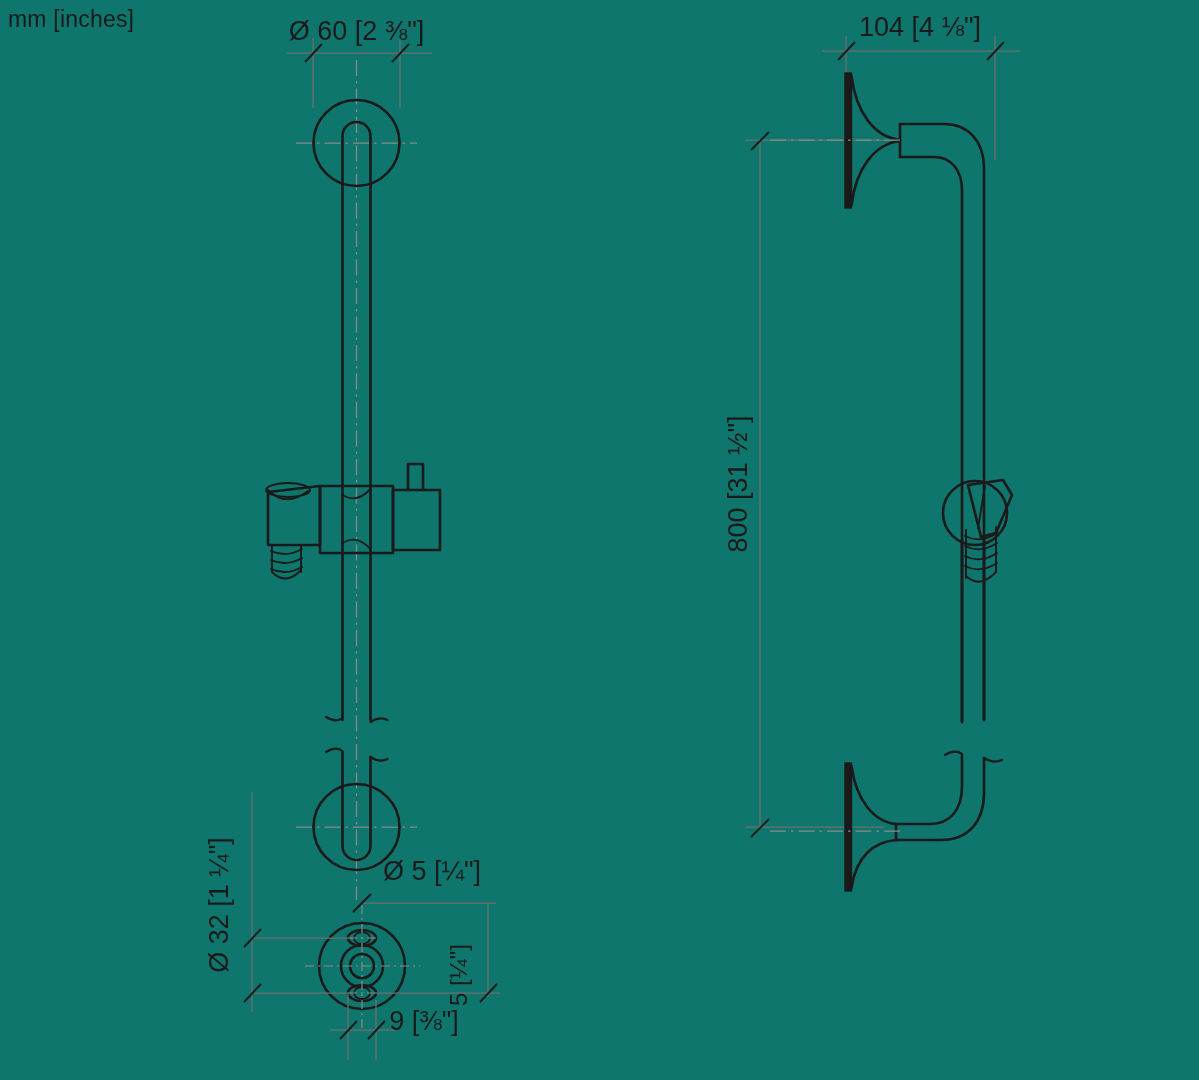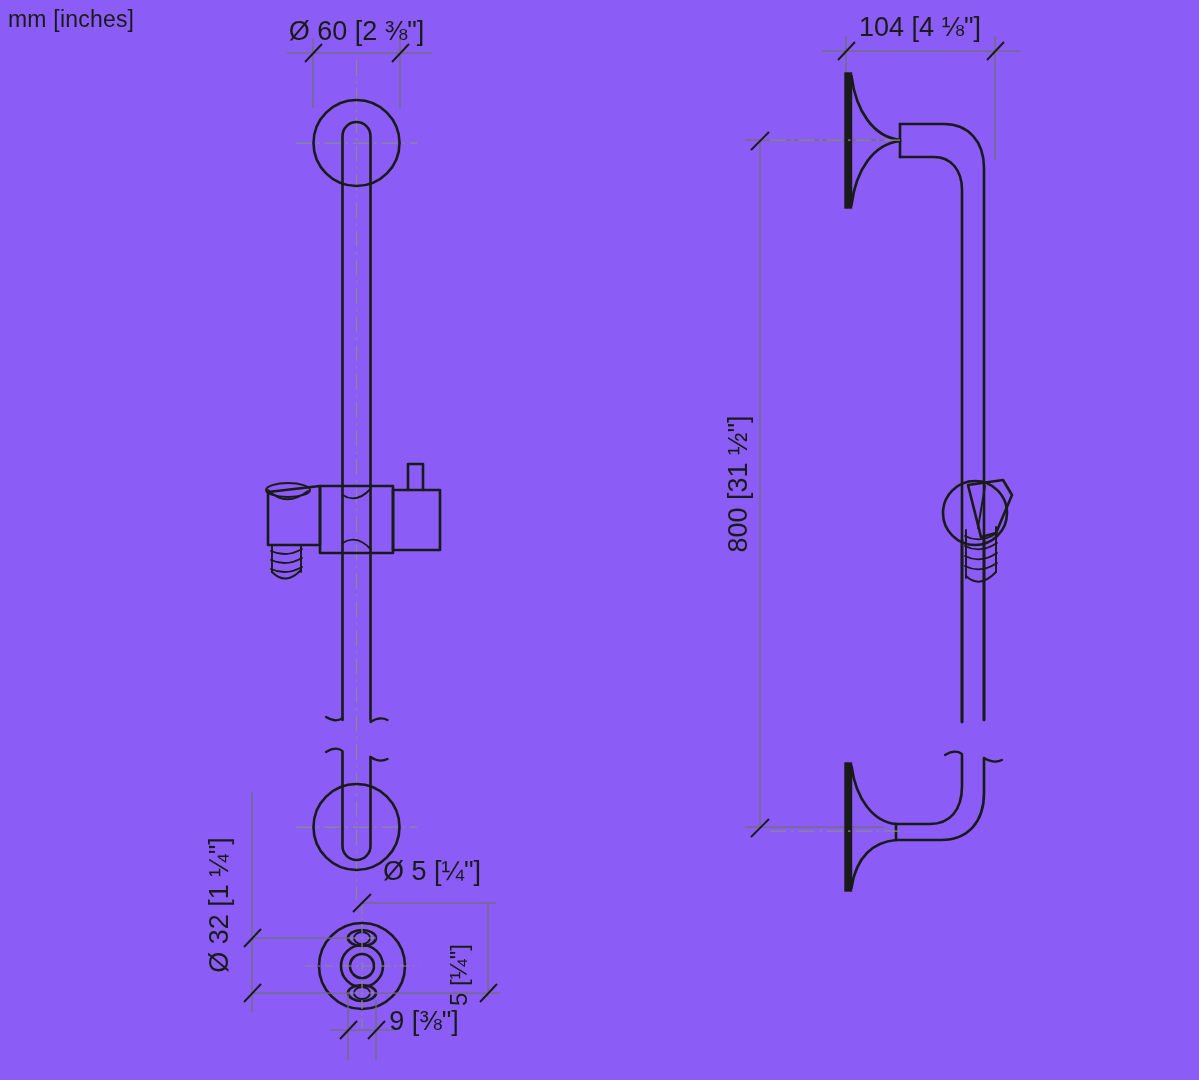--- a/index.html
+++ b/index.html
@@ -1,17 +1,17 @@
 <!DOCTYPE html>
 <html><head>
 <meta charset="utf-8">
 <style>
   html,body{margin:0;padding:0;background:#ffffff;}
   body{width:1199px;height:1080px;font-family:"Liberation Sans",sans-serif;color:#1a1a1a;}
-  #stage{position:relative;width:1199px;height:1080px;overflow:hidden;background:#8b5cf6;}
+  #stage{position:relative;width:1199px;height:1080px;overflow:hidden;background:#0f766e;}
   svg{display:block;}
   .unit-note{
     position:absolute;left:8px;top:6px;font-size:23px;letter-spacing:.2px;
     font-family:"Liberation Sans",sans-serif;color:#1a1a1a;white-space:nowrap;
   }
   text{font-family:"Liberation Sans",sans-serif;fill:#1a1a1a;}
 </style>
 </head>
 <body>
 

